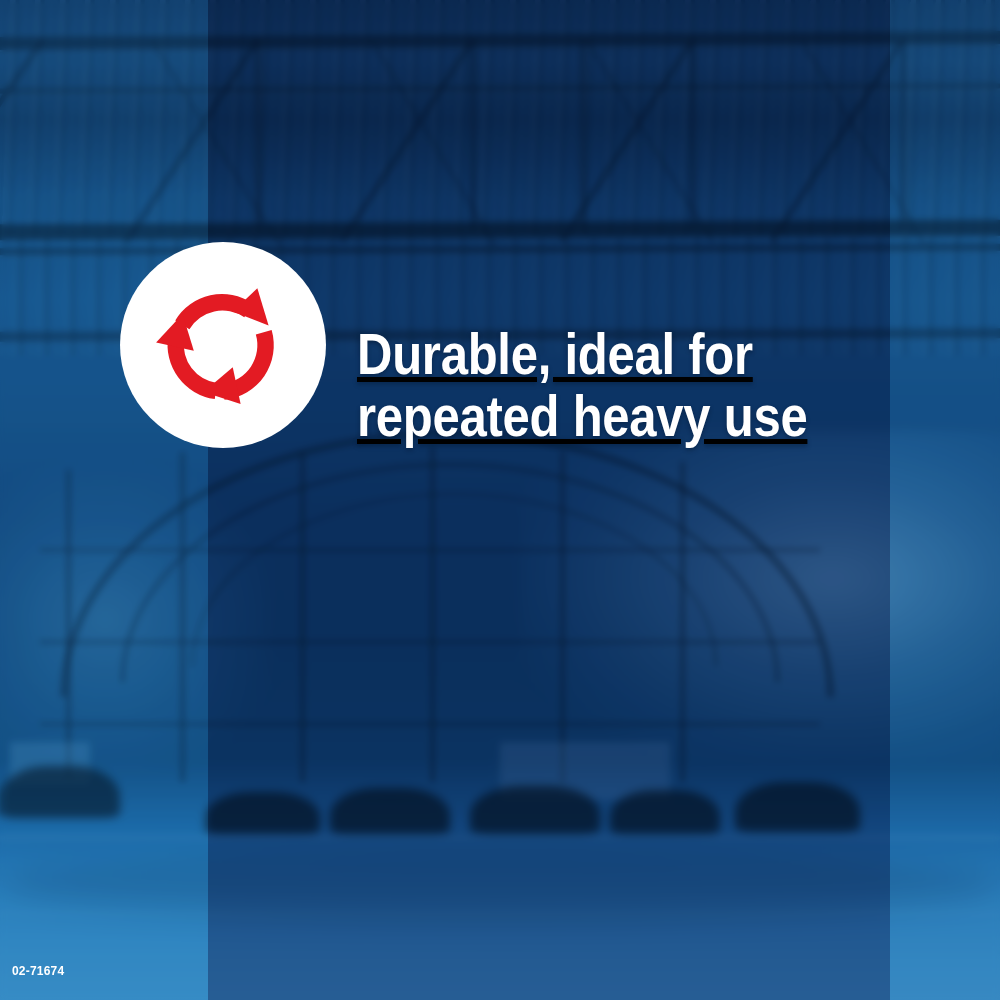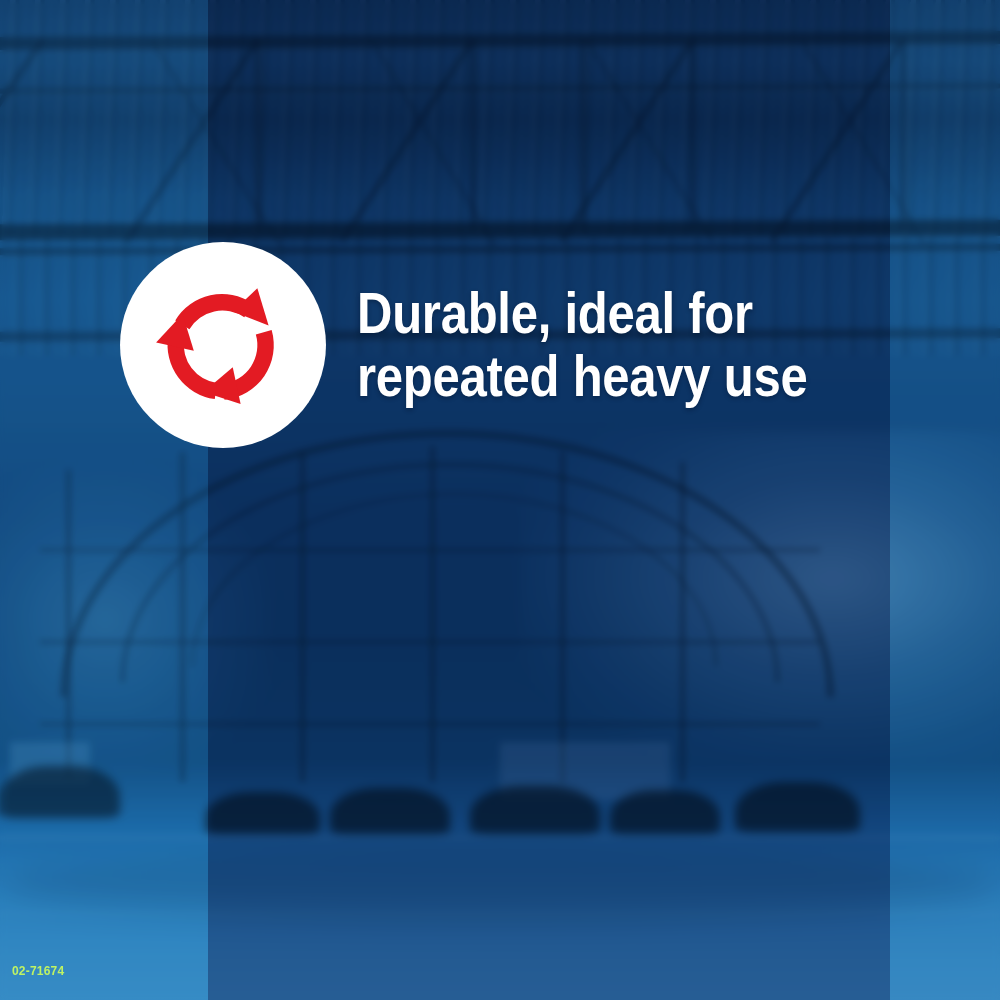--- a/index.html
+++ b/index.html
@@ -218,21 +218,22 @@
     pointer-events: none;
   }
   .tone-left   { left: 0;     width: 208px; background: rgba(30,120,180,0.22); }
   .tone-center { left: 208px; width: 682px; background: rgba(12,58,110,0.20); }
   .tone-right  { left: 890px; width: 110px; background: rgba(30,120,185,0.20); }
 
   
   .feature {
     position: absolute;
     display: flex;
-    align-items: center;
+    align-items: flex-end;
+    text-decoration: underline;
   }
   .feature.f1 { left: 120px; top: 242px; }
   .feature.f2 { left: 120px; top: 548px; }
 
   .badge {
     width: 206px;
     height: 206px;
     border-radius: 50%;
     background: #ffffff;
     display: flex;
@@ -256,21 +257,21 @@
     text-shadow: 0 2px 5px rgba(0,20,45,0.45);
   }
 
   
   .product-code {
     position: absolute;
     left: 12px;
     top: 964px;
     font-size: 12px;
     font-weight: 700;
-    color: #bef264;
+    color: #ffffff;
     letter-spacing: 0.2px;
   }
 </style>
 </head>
 <body>
 
 <div id="stage">
 
   <div class="photo">
     <div class="photo-base"></div>

